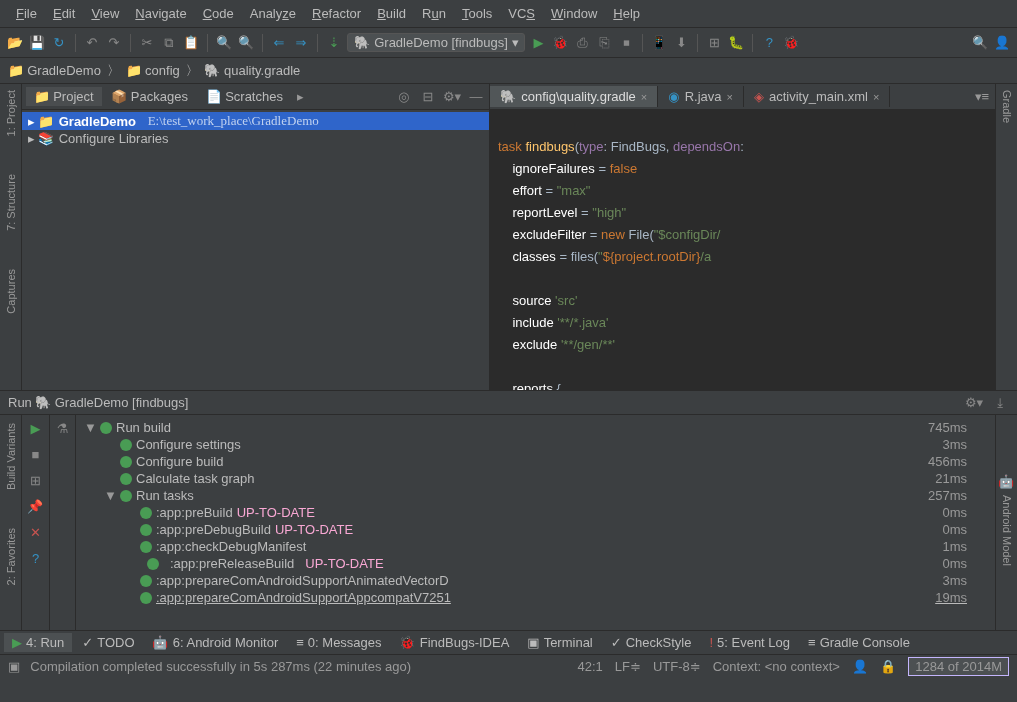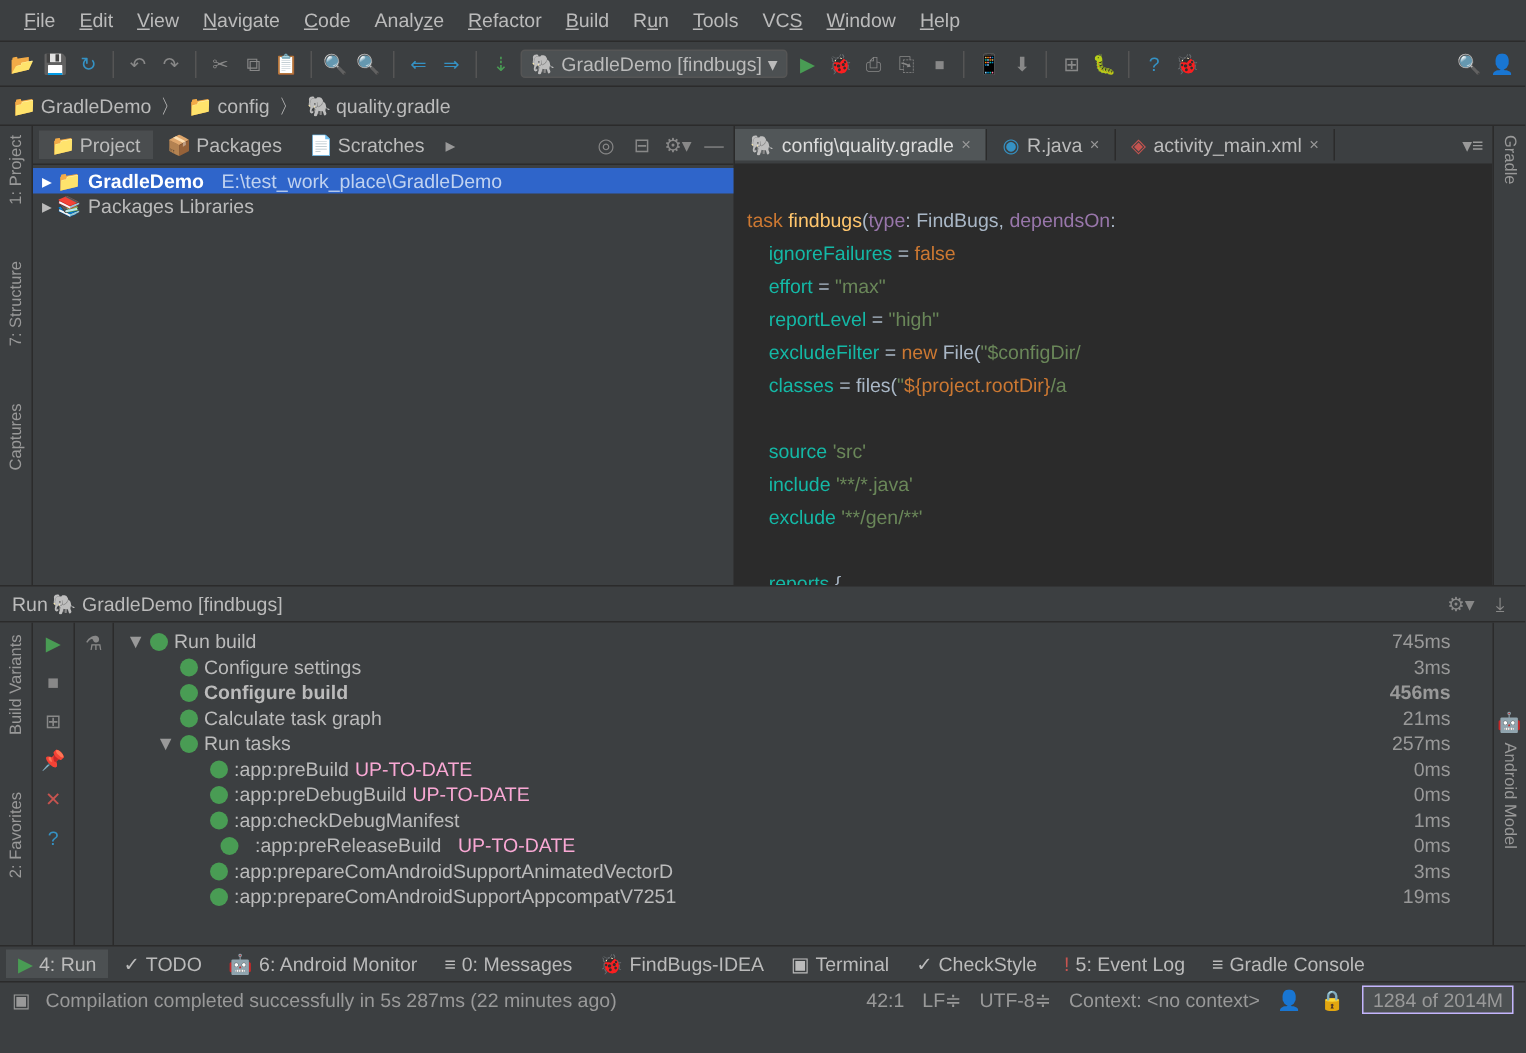--- a/index.html
+++ b/index.html
@@ -22,35 +22,35 @@
 .vtext-r { writing-mode:vertical-rl; font-size:11px; color:#999; cursor:pointer; padding:6px 0; }
 .project-pane { width:468px; background:#3c3f41; border-right:1px solid #2b2b2b; display:flex; flex-direction:column; }
 .ptabs { height:26px; display:flex; align-items:center; padding:0 4px; border-bottom:1px solid #2b2b2b; gap:2px; }
 .ptab { padding:2px 8px; display:flex; align-items:center; gap:3px; cursor:pointer; }
 .ptab.active { background:#4a4d4f; }
 .ptool-icons { margin-left:auto; display:flex; gap:6px; }
 .ptree { flex:1; padding:2px 0; }
 .ptree-row { display:flex; align-items:center; padding:1px 6px; gap:4px; cursor:pointer; }
 .ptree-row.sel { background:#2f65ca; color:#fff; }
 .ptree-row .gray { color:#808080; }
-.ptree-row.sel .gray { color:#c0d2f0; }
+.ptree-row.sel .gray { color:#c0d2f0;font-family:Liberation Serif, serif; }
 .editor-pane { flex:1; background:#2b2b2b; display:flex; flex-direction:column; overflow:hidden; }
 .etabs { height:26px; display:flex; align-items:center; background:#3c3f41; border-bottom:1px solid #2b2b2b; }
 .etab { padding:3px 10px; display:flex; align-items:center; gap:5px; border-right:1px solid #2b2b2b; cursor:pointer; }
 .etab.active { background:#515658; color:#ddd; }
 .etab .close-x { color:#999; font-size:11px; }
 .etabs .chevron { margin-left:auto; padding:0 6px; color:#999; }
 .code-area { flex:1; display:flex; font-family:Consolas,"Courier New",monospace; font-size:14px; overflow:hidden; position:relative; }
 .lnums { background:#313335; color:#606366; padding:4px 14px 4px 8px; text-align:right; line-height:22px; border-right:1px solid #3c3f41; }
 .code { flex:1; padding:4px 8px; line-height:22px; white-space:pre; color:#a9b7c6; overflow:hidden; }
 .kw { color:#cc7832; }
 .fn { color:#ffc66d;text-align:center; }
 .str { color:#6a8759; }
 .prop { color:#9876aa; }
-.id { color:#14b8a6; }
+.id { color:#ffffff; }
 .run-panel { height:240px; background:#3c3f41; border-top:1px solid #2b2b2b; display:flex; flex-direction:column; }
 .run-header { height:24px; display:flex; align-items:center; padding:0 8px; border-bottom:1px solid #2b2b2b; font-size:12px; }
 .run-header .rh-icons { margin-left:auto; display:flex; gap:8px; }
 .run-body { flex:1; display:flex; overflow:hidden; }
 .run-tools { width:28px; background:#3c3f41; border-right:1px solid #2b2b2b; display:flex; flex-direction:column; align-items:center; padding:4px 0; gap:8px; }
 .run-tools2 { width:26px; background:#3c3f41; border-right:1px solid #2b2b2b; display:flex; flex-direction:column; align-items:center; padding:4px 0; gap:6px; }
 .run-tree { flex:1; padding:4px 0; overflow:hidden; position:relative; }
 .rt-row { display:flex; align-items:center; padding:1px 8px; gap:4px; }
 .rt-row .timing { margin-left:auto; color:#999; padding-right:20px; }
 .rt-ok { width:12px; height:12px; background:#499c54; border-radius:50%; display:inline-block; flex-shrink:0; }
@@ -168,21 +168,21 @@
     </div>
     <div class="ptree">
       <div class="ptree-row sel">
         <span>▸</span>
         <span class="folder-icon">📁</span>
         <b>GradleDemo</b>&nbsp;<span class="gray">E:\test_work_place\GradleDemo</span>
       </div>
       <div class="ptree-row">
         <span>▸</span>
         <span style="color:#b56b3b">📚</span>
-        <span>Packages Libraries</span>
+        <span>Configure Libraries</span>
       </div>
     </div>
   </div>
 
   <div class="editor-pane">
     <div class="etabs">
       <div class="etab active">
           <span class="elephant">🐘</span>
           <span>config\quality.gradle</span>
           <span class="close-x">×</span>
@@ -241,21 +241,21 @@
           <span class="rt-ok"></span>
           <span>Run build</span>
           <span class="timing">745ms</span>
         </div>
         <div class="rt-row" style="padding-left: 28px;">
           <span class="rt-caret"></span>
           <span class="rt-ok"></span>
           <span>Configure settings</span>
           <span class="timing">3ms</span>
         </div>
-        <div class="rt-row" style="padding-left: 28px; font-weight: bold;">
+        <div class="rt-row" style="padding-left: 28px;">
           <span class="rt-caret"></span>
           <span class="rt-ok"></span>
           <span>Configure build</span>
           <span class="timing">456ms</span>
         </div>
         <div class="rt-row" style="padding-left: 28px; text-align: right;">
           <span class="rt-caret"></span>
           <span class="rt-ok"></span>
           <span>Calculate task graph</span>
           <span class="timing">21ms</span>
@@ -292,21 +292,21 @@
           <span>:app:preReleaseBuild</span> 
           <span class="gray-text">UP-TO-DATE</span>
           <span class="timing">0ms</span>
         </div>
         <div class="rt-row" style="padding-left: 48px;">
           <span class="rt-caret"></span>
           <span class="rt-ok"></span>
           <span>:app:prepareComAndroidSupportAnimatedVectorD</span>
           <span class="timing">3ms</span>
         </div>
-        <div class="rt-row" style="padding-left: 48px;">
+        <div class="rt-row" style="padding-left: 48px; text-decoration: underline;">
           <span class="rt-caret"></span>
           <span class="rt-ok"></span>
           <span>:app:prepareComAndroidSupportAppcompatV7251</span>
           <span class="timing">19ms</span>
         </div>
       </div>
     <div class="right-gutter2">
       <span style="color:#499c54">🤖</span>
       <span class="vtext-r">Android Model</span>
     </div>

